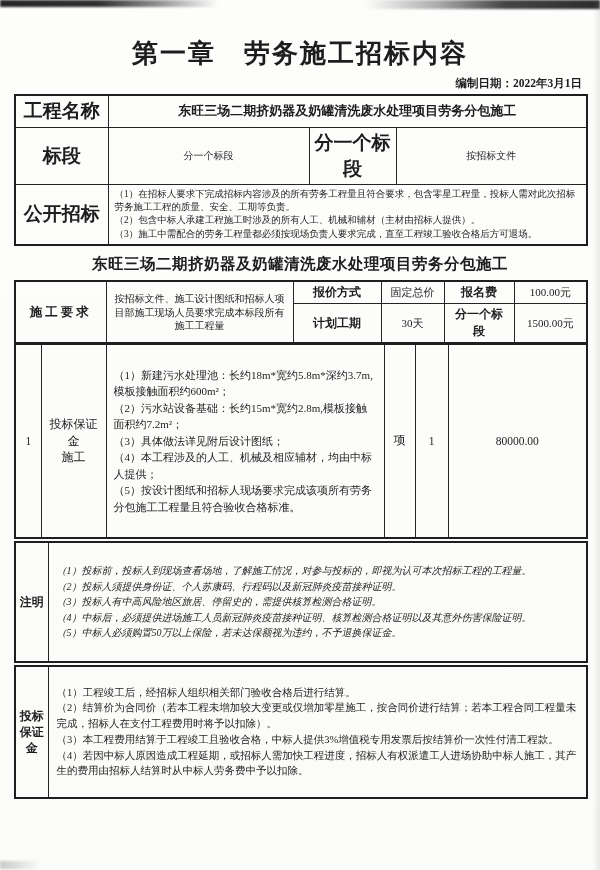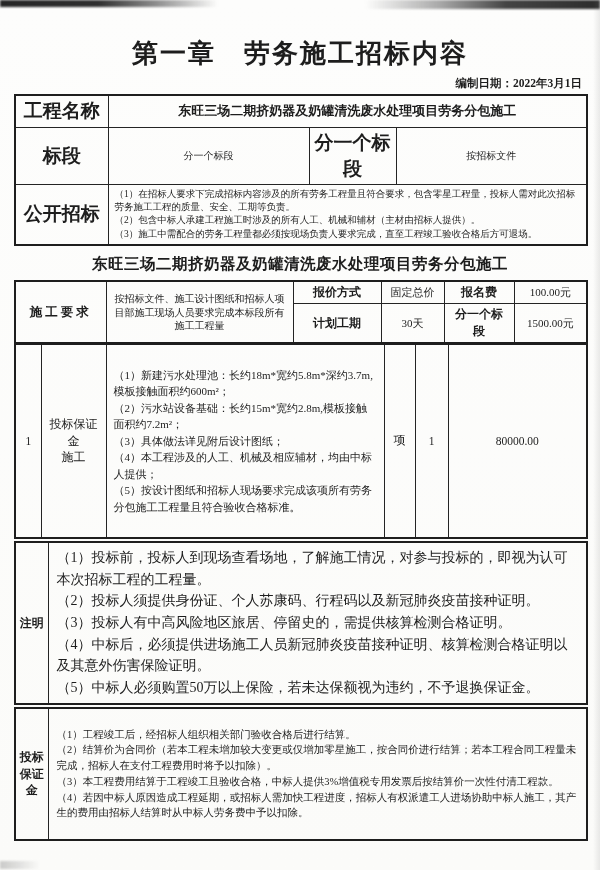--- a/index.html
+++ b/index.html
@@ -55,21 +55,21 @@
   .t2b .cell { text-align:center; vertical-align:middle; font-size:12px; }
   .t2b .name { white-space:pre-line; line-height:1.4; }
   .t2b .desc { text-align:left; vertical-align:middle; font-size:11px; line-height:1.5;
     white-space:pre-line; padding:4px 7px; }
   .t2b .num { font-size:11.5px; }
 
   .t2c, .t2d { margin-top: 2px; }
   .t2c td, .t2d td { vertical-align: middle; }
   .side-lbl { font-size:12px; font-weight:bold; text-align:center; line-height:1.35; padding:2px 1px; }
   .block-txt { white-space:pre-line; text-align:left; padding:4px 8px; }
-  .t2c .block-txt { font-size:14px; line-height:1.55; }
+  .t2c .block-txt { font-size:10px; line-height:1.55;font-style:italic; }
   .t2d .block-txt { font-size:10.5px; line-height:1.5; }
 </style>
 </head>
 <body>
 
 <div class="page">
   <div class="smudge-tl"></div>
   <div class="smudge-tr"></div>
   <div class="edge-right"></div>
   <div class="smudge-bl"></div>

